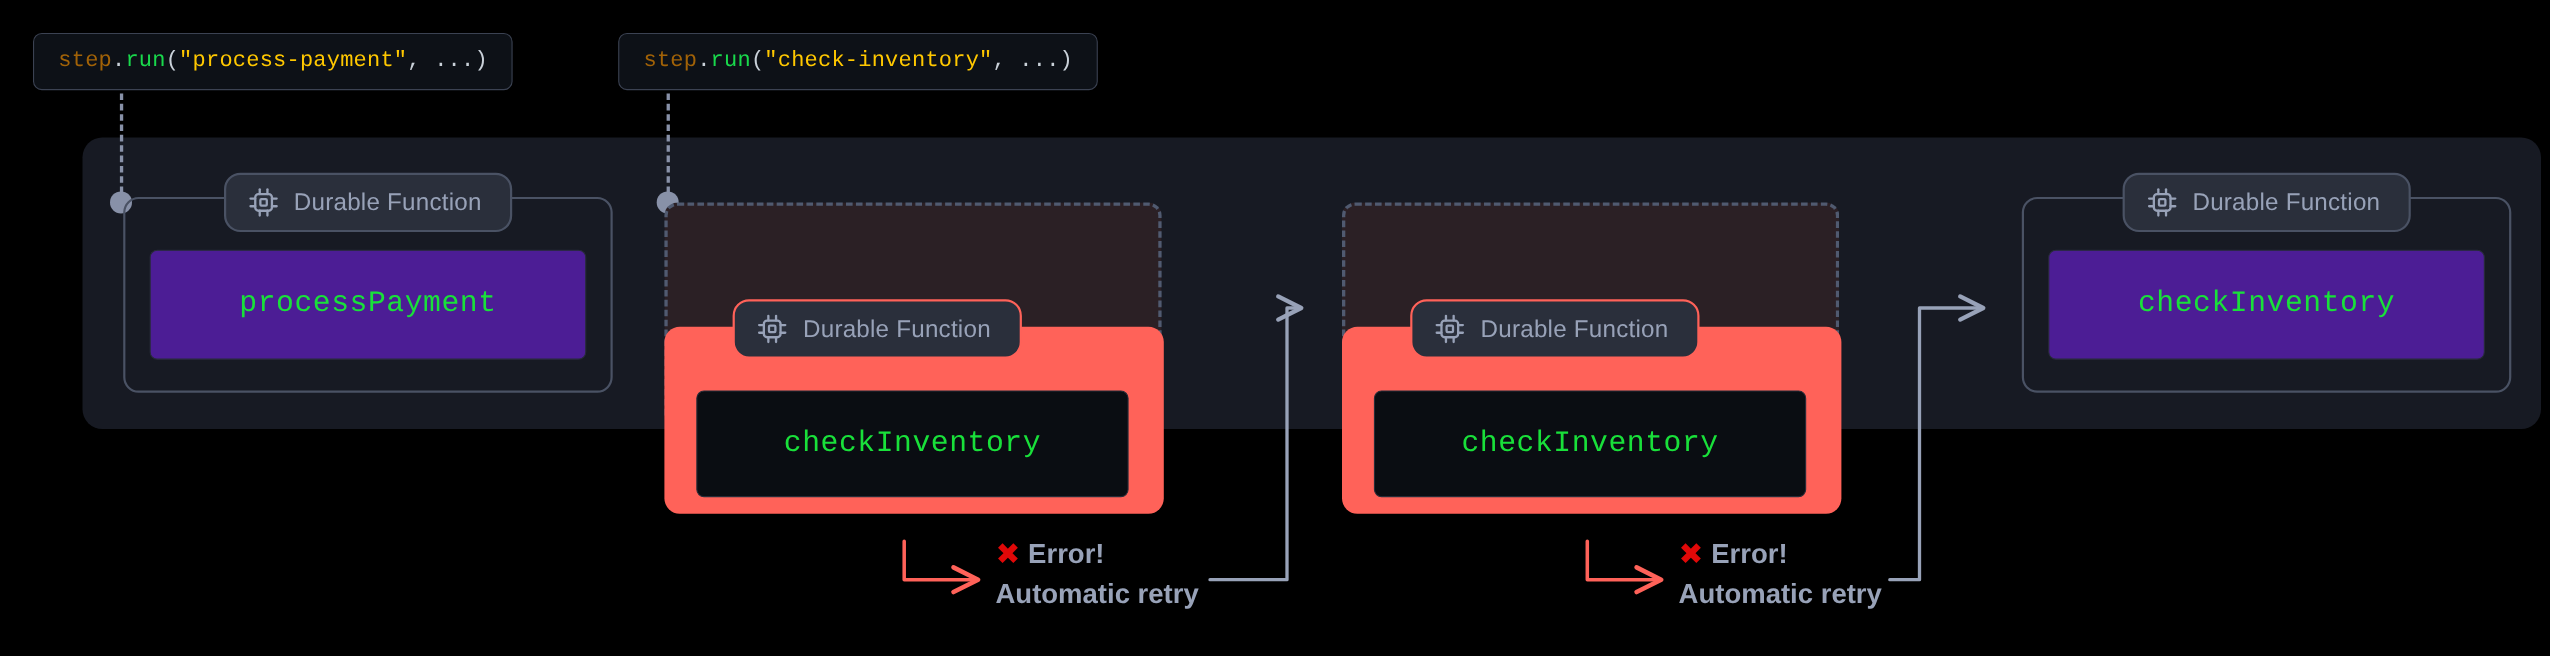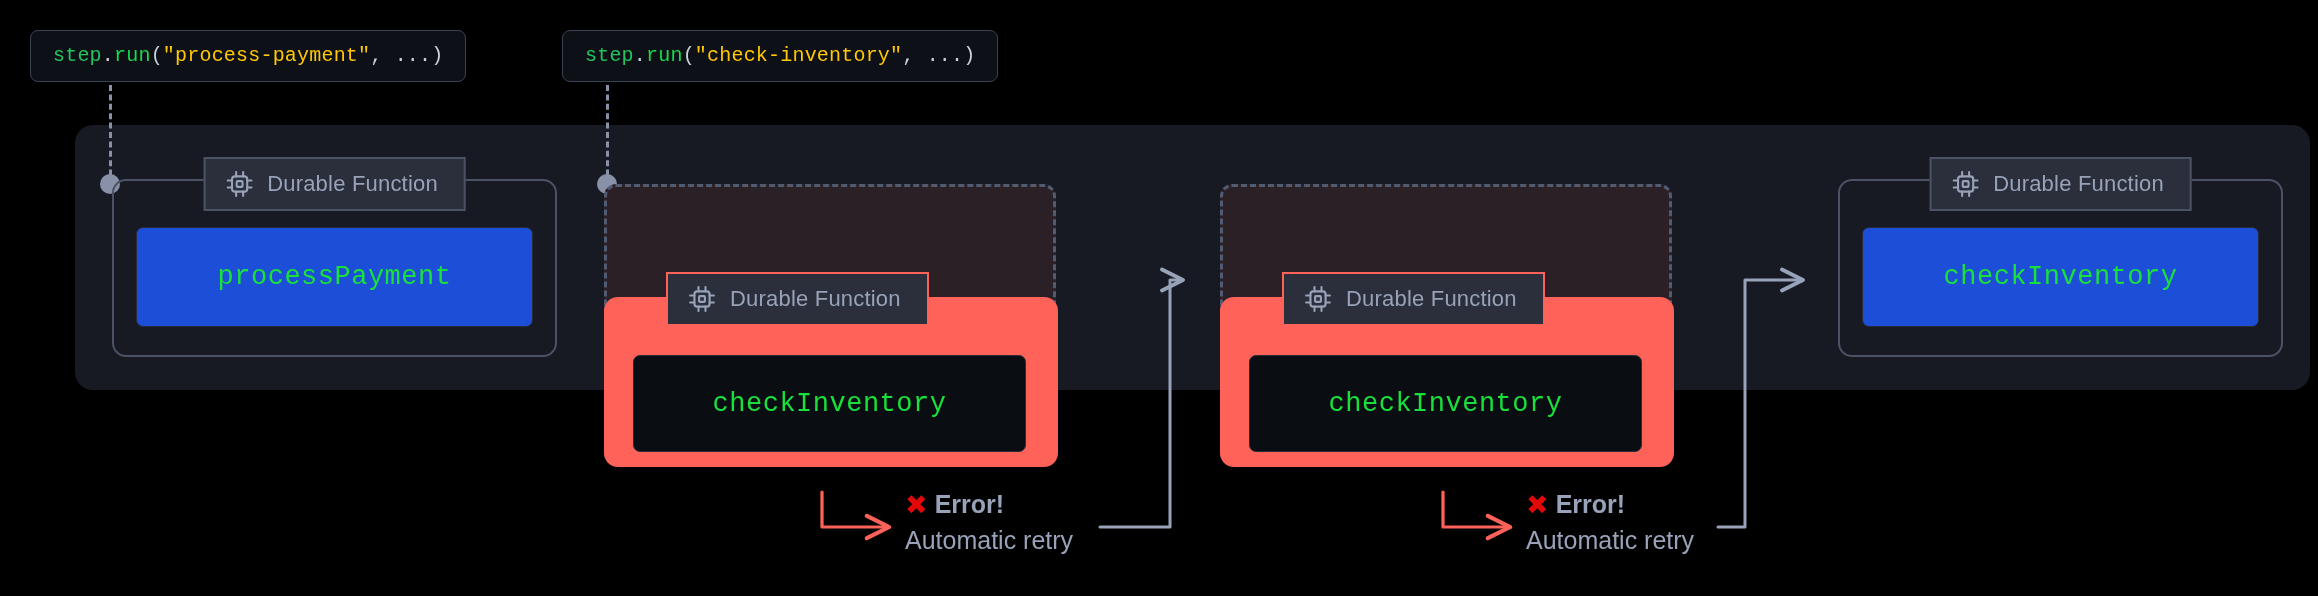--- a/index.html
+++ b/index.html
@@ -18,21 +18,21 @@
     border:1px solid #3B4252;
     border-radius:8px;
     padding:13px 22px;
     font-family:"Liberation Mono","DejaVu Sans Mono",monospace;
     font-size:20px;
     line-height:1.2;
     white-space:nowrap;
     color:#E6EDF3;
     letter-spacing:0.2px;
   }
-  .tok-obj{color:#22c55e;}
+  .tok-obj{color:#a16207;}
   .tok-fn{color:#19D94C;text-align:center;}
   .tok-punct{color:#C9D1D9;}
   .tok-str{color:#FFC800;}
   .tok-dots{color:#C9D1D9;}
 
   
   .droplink{
     position:absolute;width:0;
     border-left:3px dashed #8891A8;
   }
@@ -51,37 +51,37 @@
   
   .fn-group{position:absolute;}
   .fn-card{
     position:absolute;left:0;top:22px;right:0;bottom:0;
     border:2px solid #4A5264;
     border-radius:14px;
     background:transparent;
   }
   .fn-code{
     position:absolute;left:24px;right:24px;top:70px;bottom:30px;
-    background:#1d4ed8;
+    background:#4c1d95;
     border:1px solid #272C38;
     border-radius:7px;
     display:flex;align-items:center;justify-content:center;
   }
   .fn-code span{
     font-family:"Liberation Mono","DejaVu Sans Mono",monospace;
     font-size:27px;
     color:#19E03A;
     letter-spacing:0.5px;
   }
   .badge{
     position:absolute;top:0;left:50%;transform:translateX(-50%);
     display:flex;align-items:center;gap:14px;
     background:#2A2F3B;
     border:2px solid #4A5264;
-    border-radius:0;
+    border-radius:15px;
     padding:11px 26px 11px 20px;
     z-index:5;
   }
   .badge-label{
     font-size:22px;color:#98A2B8;letter-spacing:0.2px;white-space:nowrap;
   }
   .cpu-icon{display:block;width:28px;height:28px;flex:0 0 28px;}
 
   
   .ghost-box{
@@ -112,21 +112,21 @@
   .err-note{position:absolute;}
   .err-line1{
     display:flex;align-items:center;gap:7px;
     font-size:25px;color:#98A2B8;font-weight:700;white-space:nowrap;
   }
   .xmark{
     font-family:"DejaVu Sans",sans-serif;
     font-size:27px;color:#E00808;font-weight:700;line-height:1;
   }
   .err-line2{
-    margin-top:7px;font-size:25px;color:#98A2B8;font-weight:400;white-space:nowrap;
+    margin-top:7px;font-size:25px;color:#98A2B8;font-weight:700;white-space:nowrap;
   }
   svg.overlay{position:absolute;left:0;top:0;width:2318px;height:596px;
     pointer-events:none;overflow:visible;}
 </style>
 </head>
 <body>
 
 <div class="canvas">
 
   <div class="workflow-panel" style="left:75px;top:125px;width:2235px;height:265px;"></div>

